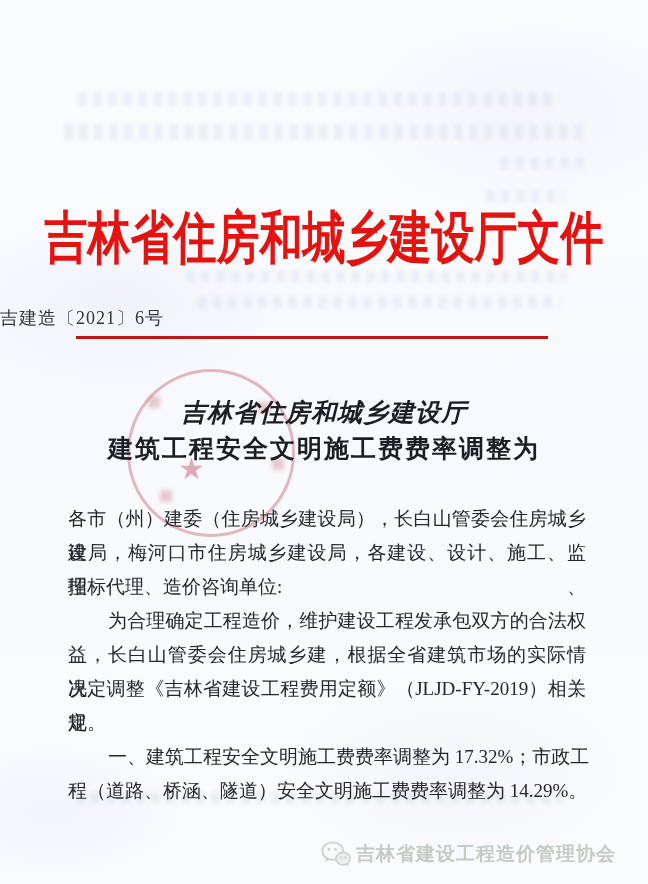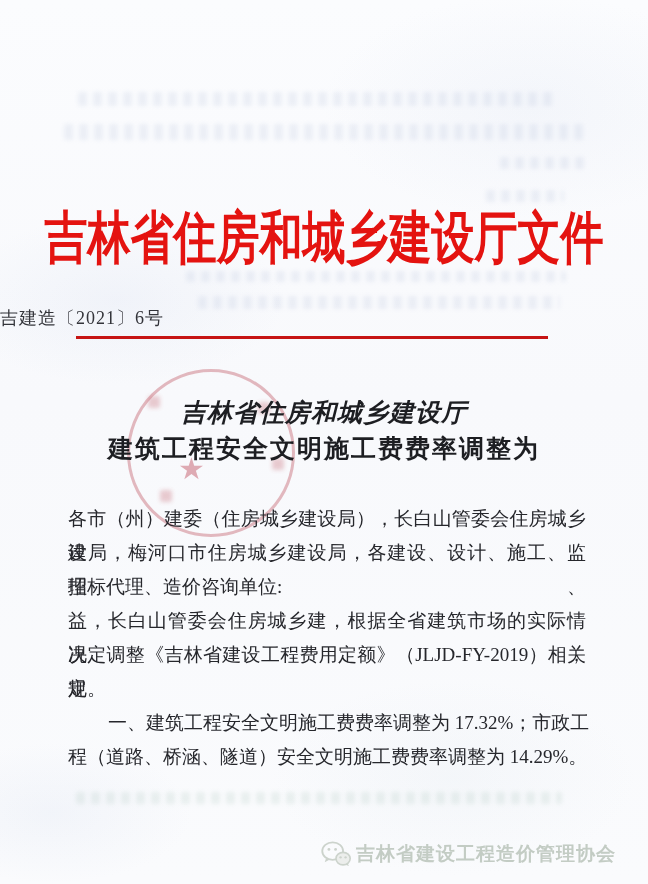--- a/index.html
+++ b/index.html
@@ -109,20 +109,21 @@
   <span class="rim r4"></span>
 </div>
 
 <div class="notice-title nt1">吉林省住房和城乡建设厅</div>
 <div class="notice-title nt2">建筑工程安全文明施工费费率调整为</div>
 
 <div class="body-text">
   <div class="bodyline j">各市（州）建委（住房城乡建设局），长白山管委会住房城乡建</div>
   <div class="bodyline j">设局，梅河口市住房城乡建设局，各建设、设计、施工、监理、</div>
   <div class="bodyline">招标代理、造价咨询单位:</div>
+  <div class="bodyline indent j">为合理确定工程造价，维护建设工程发承包双方的合法权</div>
   <div class="bodyline j">益，长白山管委会住房城乡建，根据全省建筑市场的实际情况，</div>
   <div class="bodyline j">决定调整《吉林省建设工程费用定额》（JLJD-FY-2019）相关规</div>
   <div class="bodyline">定。</div>
   <div class="bodyline indent">一、建筑工程安全文明施工费费率调整为 17.32%；市政工</div>
   <div class="bodyline">程（道路、桥涵、隧道）安全文明施工费费率调整为 14.29%。</div>
 </div>
 
 <div class="footer-watermark">
   <svg class="wechat-icon" viewBox="0 0 36 30" xmlns="http://www.w3.org/2000/svg">
     <ellipse cx="14" cy="11.5" rx="12.5" ry="10.5" fill="none" stroke="#ccd3cc" stroke-width="2.2"></ellipse>

